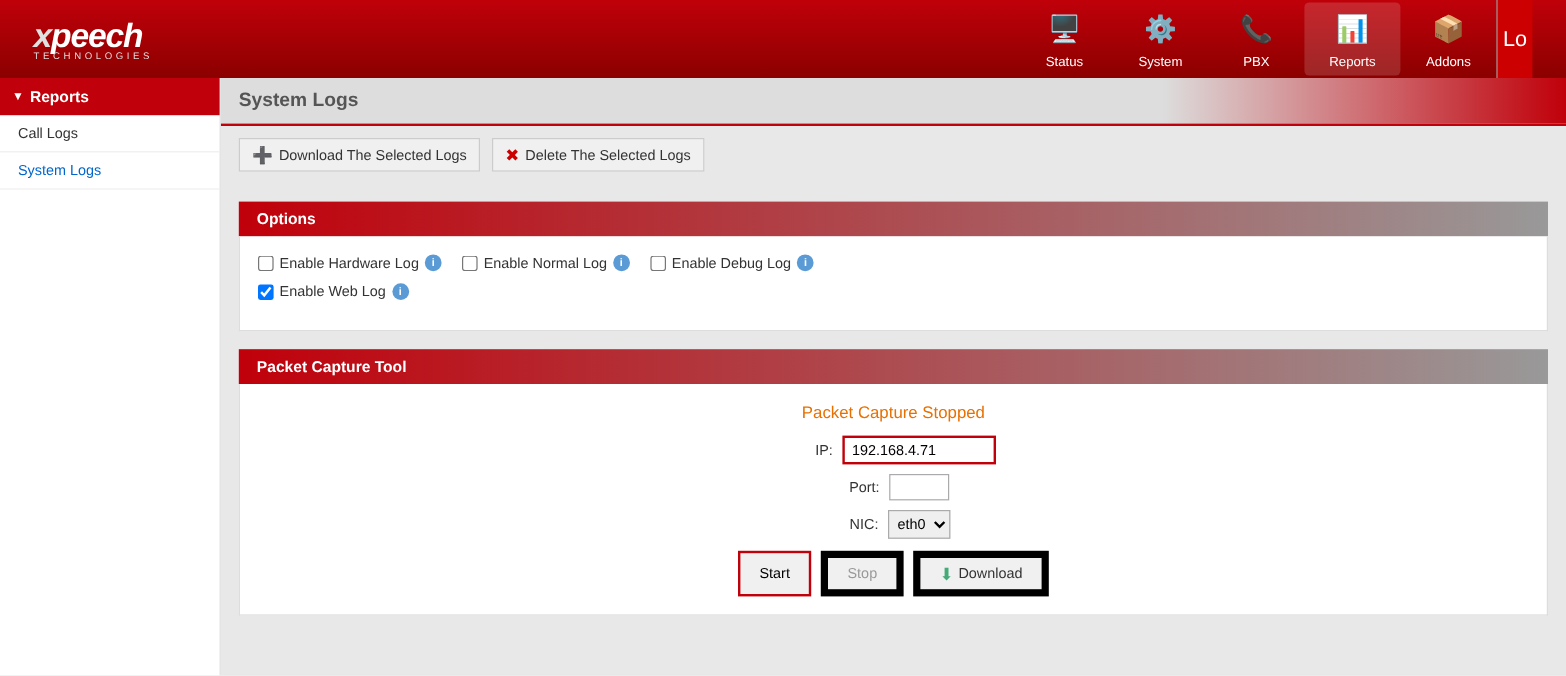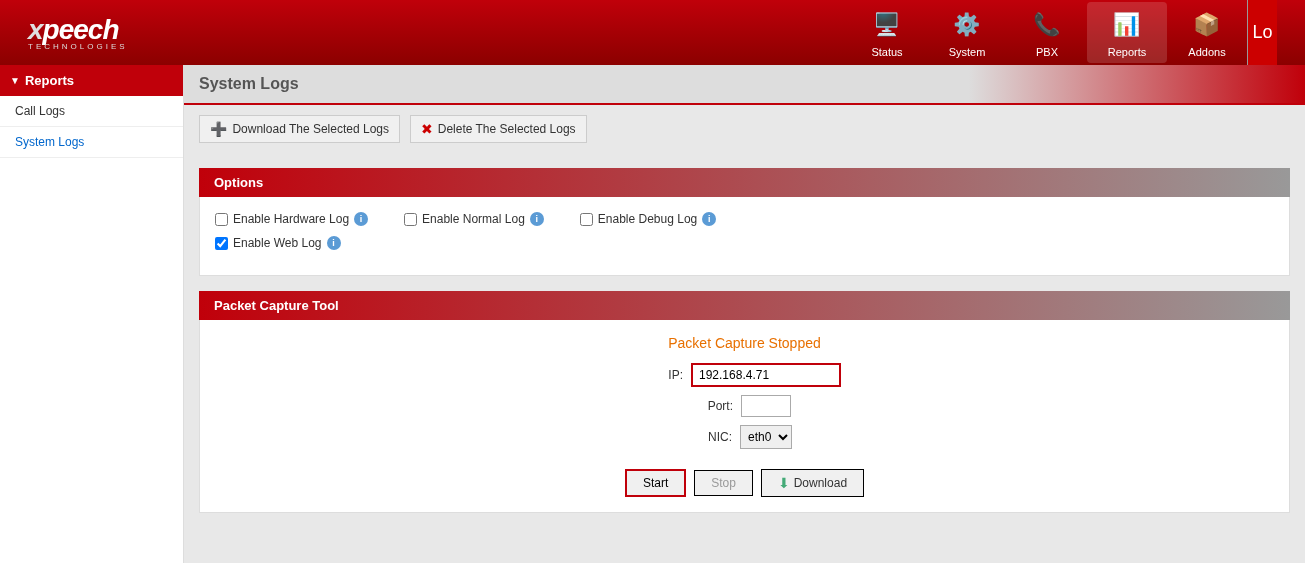--- a/index.html
+++ b/index.html
@@ -212,21 +212,21 @@
     }
     .section-body {
       background: white;
       margin: 0 15px;
       padding: 15px;
       border: 1px solid #ddd;
       border-top: none;
     }
     .options-row {
       display: flex;
-      gap: 36px;
+      gap: 17px;
       margin-bottom: 10px;
       align-items: center;
     }
     .option-item {
       display: flex;
       align-items: center;
       gap: 5px;
       font-size: 12px;
       color: #333;
     }
@@ -280,46 +280,45 @@
     .form-label {
       font-size: 12px;
       color: #333;
       width: 35px;
       text-align: right;
     }
     .form-input {
       border: 1px solid #aaa;
       padding: 3px 6px;
       font-size: 12px;
-      width: 150px;
+      width: 128px;
     }
     .form-input.highlighted {
       border: 2px solid #c0000a;
       outline: none;
     }
     .form-input.port {
       width: 50px;
     }
     .form-select {
       border: 1px solid #aaa;
       padding: 3px;
       font-size: 12px;
     }
     .packet-buttons {
       display: flex;
       justify-content: center;
       gap: 8px;
-      margin-top: 20px;
-      align-items: center;
+      margin-top: 10px;
     }
     .pkt-btn {
       padding: 5px 16px;
       font-size: 12px;
       cursor: pointer;
-      border: 1px solid #000000;
+      border: 6px solid #000000;
       background: #f0f0f0;
       display: flex;
       align-items: center;
       gap: 4px;
     }
     .pkt-btn.start-btn {
       border: 2px solid #c0000a;
     }
     .pkt-btn.stop-btn {
       color: #999;

